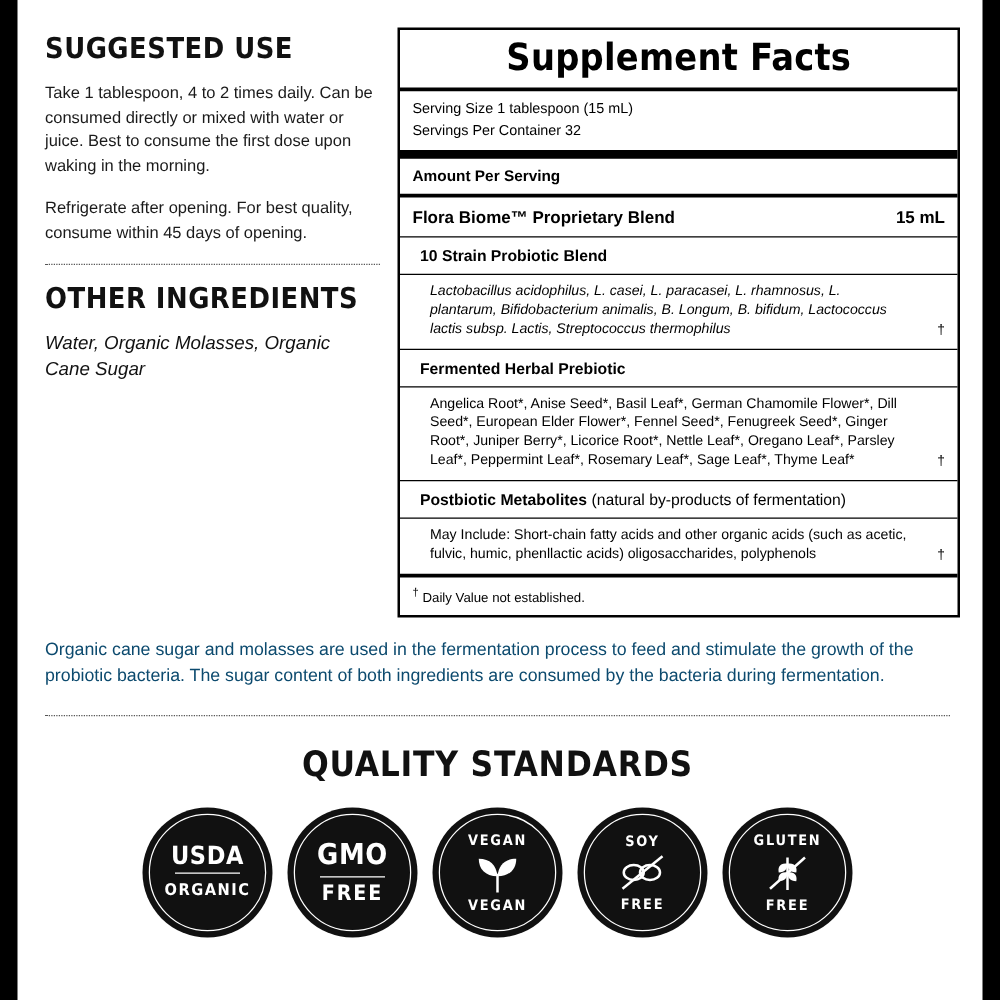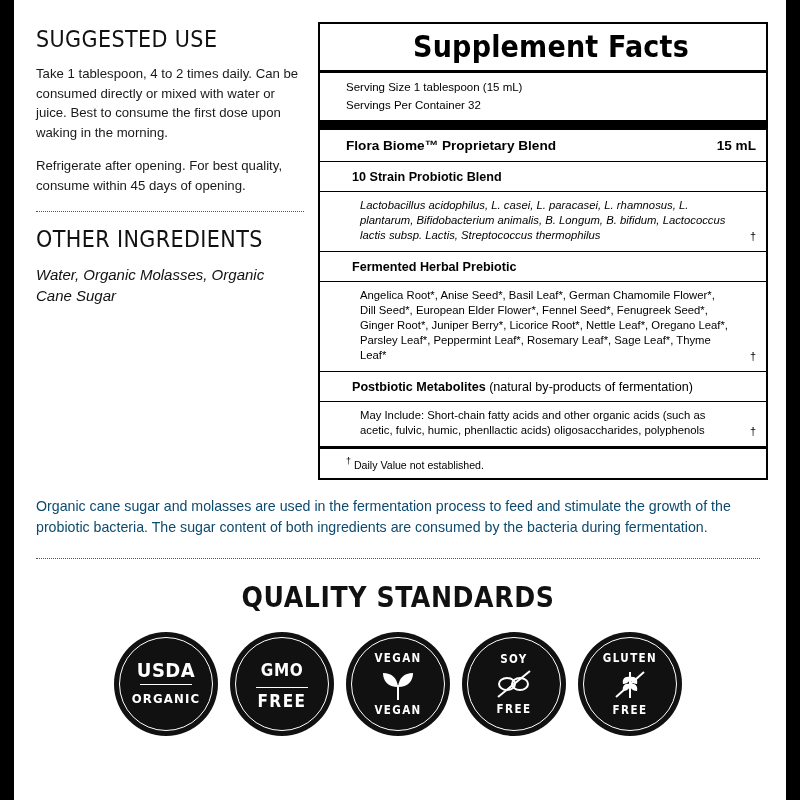--- a/index.html
+++ b/index.html
@@ -51,21 +51,21 @@
     flex: 0 0 268px;
     padding-left: 8px;
     padding-top: 4px;
   }
   .right-col {
     flex: 1 1 auto;
   }
 
   h2.section-head {
     font-family: "DejaVu Sans Condensed", "Liberation Sans", sans-serif;
-    font-weight: normal;
+    font-weight: bold;
     font-size: 23px;
     letter-spacing: 0.4px;
     margin: 0 0 12px 0;
     color: #111;
     text-transform: uppercase;
   }
   .para {
     font-size: 13.2px;
     line-height: 19.5px;
     color: #1a1a1a;
@@ -84,21 +84,21 @@
     margin: 0;
   }
 
   
   .sf-panel {
     border: 2px solid #000;
     background: #fff;
     padding: 0;
     box-sizing: border-box;
   }
-  .sf-inner { padding: 4px 8px 4px 24px; }
+  .sf-inner { padding: 4px 8px 4px 8px; }
   .sf-title {
     text-align: center;
     font-family: "DejaVu Sans Condensed", "Liberation Sans", sans-serif;
     font-weight: bold;
     font-size: 30px;
     line-height: 34px;
     letter-spacing: 0.2px;
     color: #000;
     margin: 2px 0 2px 0;
   }
@@ -225,21 +225,21 @@
     margin-top: 2px;
   }
   .badge .b-divider {
     width: 52px;
     height: 1.5px;
     background: #fff;
     margin: 3px 0;
   }
   .badge-usda .b-main { font-size: 20px; }
   .badge-usda .b-sub  { font-size: 13px; }
-  .badge-gmo .b-main { font-size: 17px; line-height: 27px; }
+  .badge-gmo .b-main { font-size: 23px; line-height: 27px; }
   .badge-gmo .b-sub  { font-size: 17px; letter-spacing: 1.5px; }
 
   .arc-top, .arc-bottom {
     font-family: "DejaVu Sans Condensed", "Liberation Sans", sans-serif;
     font-weight: bold;
     font-size: 11.5px;
     letter-spacing: 1.4px;
   }
   .arc-top { margin-bottom: 2px; }
   .arc-bottom { margin-top: 2px; }
@@ -275,20 +275,23 @@
             <div class="sf-title">Supplement Facts</div>
           </div>
           <div class="rule-med"></div>
 
           <div class="sf-inner">
             <div class="sf-serv">Serving Size 1 tablespoon (15 mL)</div>
             <div class="sf-serv" style="padding-top:0;">Servings Per Container 32</div>
           </div>
           <div class="rule-thick"></div>
 
+          <div class="sf-inner">
+            <div class="sf-aps">Amount Per Serving</div>
+          </div>
           <div class="rule-med"></div>
 
           <div class="sf-inner">
             <div class="sf-blendrow">
               <span>Flora Biome™ Proprietary Blend</span>
               <span>15 mL</span>
             </div>
           </div>
           <div class="rule-thin"></div>
 

